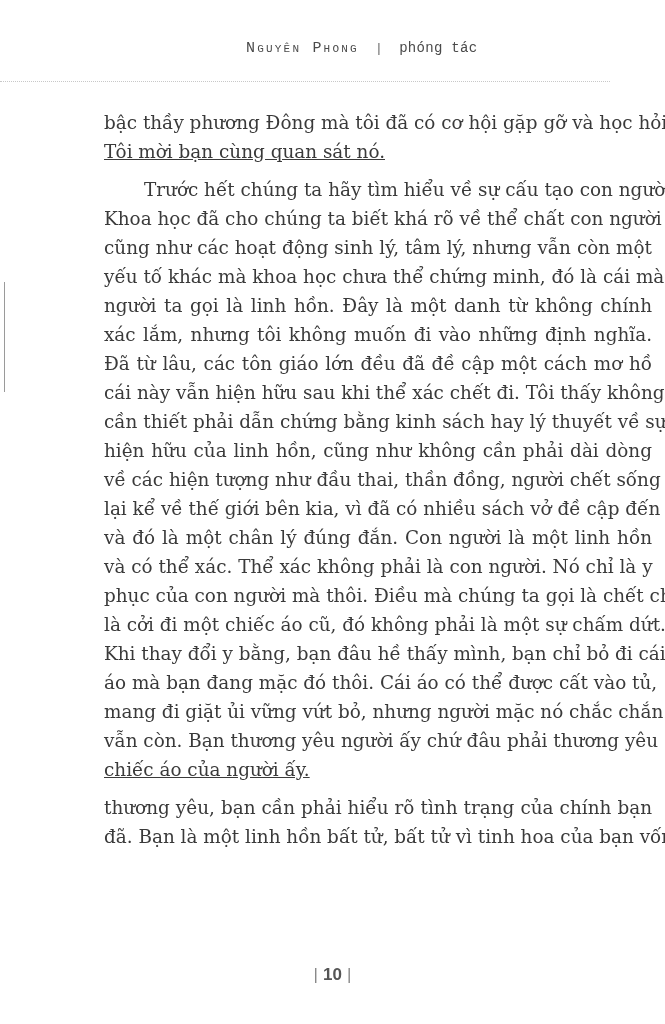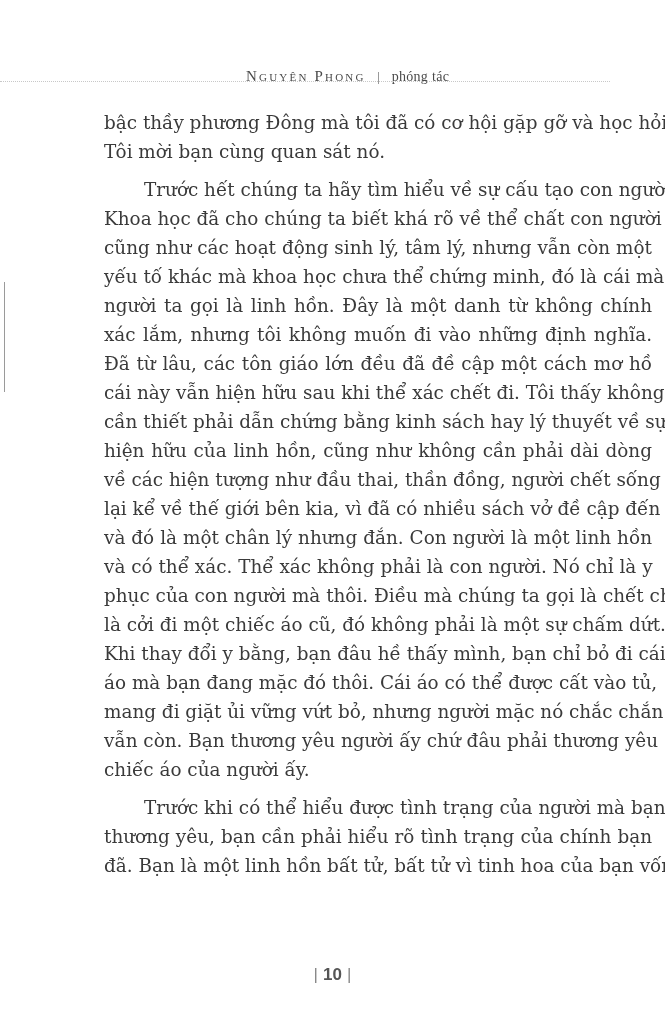--- a/index.html
+++ b/index.html
@@ -11,22 +11,22 @@
       width: 665px;
       height: 1024px;
       position: relative;
       overflow: hidden;
       font-family: "DejaVu Serif", "Liberation Serif", serif;
       color: #3a3a3a;
     }
     .running-head {
       position: absolute;
       left: 246px;
-      top: 68px;
-      font-family: Liberation Serif, serif;
+      top: 40px;
+      font-family: Liberation Mono, monospace;
       font-size: 13px;
       color: #4a4a4a;
       letter-spacing: 0.3px;
       white-space: nowrap;
     }
     .running-head .author {
       font-variant: small-caps;
       letter-spacing: 2.2px;
       font-size: 15px;
     }
@@ -63,20 +63,21 @@
       height: 29px;
       line-height: 29px;
       font-size: 18.4px;
       white-space: nowrap;
       text-align: justify;
       text-align-last: justify;
       width: 548px;
     }
     .line.last {
       text-align-last: left;
+      text-decoration: underline;
     }
     .line.indent {
       padding-left: 40px;
       width: 508px;
     }
     .para-gap {
       height: 9px;
     }
     .folio {
       position: absolute;
@@ -121,34 +122,33 @@
     <div class="line">cũng như các hoạt động sinh lý, tâm lý, nhưng vẫn còn một</div>
     <div class="line">yếu tố khác mà khoa học chưa thể chứng minh, đó là cái mà</div>
     <div class="line">người ta gọi là linh hồn. Đây là một danh từ không chính</div>
     <div class="line">xác lắm, nhưng tôi không muốn đi vào những định nghĩa.</div>
     <div class="line">Đã từ lâu, các tôn giáo lớn đều đã đề cập một cách mơ hồ</div>
     <div class="line">cái này vẫn hiện hữu sau khi thể xác chết đi. Tôi thấy không</div>
     <div class="line">cần thiết phải dẫn chứng bằng kinh sách hay lý thuyết về sự</div>
     <div class="line">hiện hữu của linh hồn, cũng như không cần phải dài dòng</div>
     <div class="line">về các hiện tượng như đầu thai, thần đồng, người chết sống</div>
     <div class="line">lại kể về thế giới bên kia, vì đã có nhiều sách vở đề cập đến</div>
-    <div class="line">và đó là một chân lý nhưng đắn. Con người là một linh hồn</div>
+    <div class="line">và đó là một chân lý đúng đắn. Con người là một linh hồn</div>
     <div class="line">và có thể xác. Thể xác không phải là con người. Nó chỉ là y</div>
     <div class="line">phục của con người mà thôi. Điều mà chúng ta gọi là chết chỉ</div>
     <div class="line">là cởi đi một chiếc áo cũ, đó không phải là một sự chấm dứt.</div>
     <div class="line">Khi thay đổi y bằng, bạn đâu hề thấy mình, bạn chỉ bỏ đi cái</div>
     <div class="line">áo mà bạn đang mặc đó thôi. Cái áo có thể được cất vào tủ,</div>
     <div class="line">mang đi giặt ủi vững vứt bỏ, nhưng người mặc nó chắc chắn</div>
     <div class="line">vẫn còn. Bạn thương yêu người ấy chứ đâu phải thương yêu</div>
     <div class="line last">chiếc áo của người ấy.</div>
   </div>
   <div class="para-gap"></div>
 
   <div>
-    <div class="line indent">Trước khi có thể hiểu được tình trạng của người mà bạn</div>
     <div class="line">thương yêu, bạn cần phải hiểu rõ tình trạng của chính bạn</div>
     <div class="line">đã. Bạn là một linh hồn bất tử, bất tử vì tinh hoa của bạn vốn</div>
   </div>
 </div>
 
 <div class="folio">
   <span class="bar">|</span><span>10</span><span class="bar">|</span>
 </div>
 
 </body></html>

